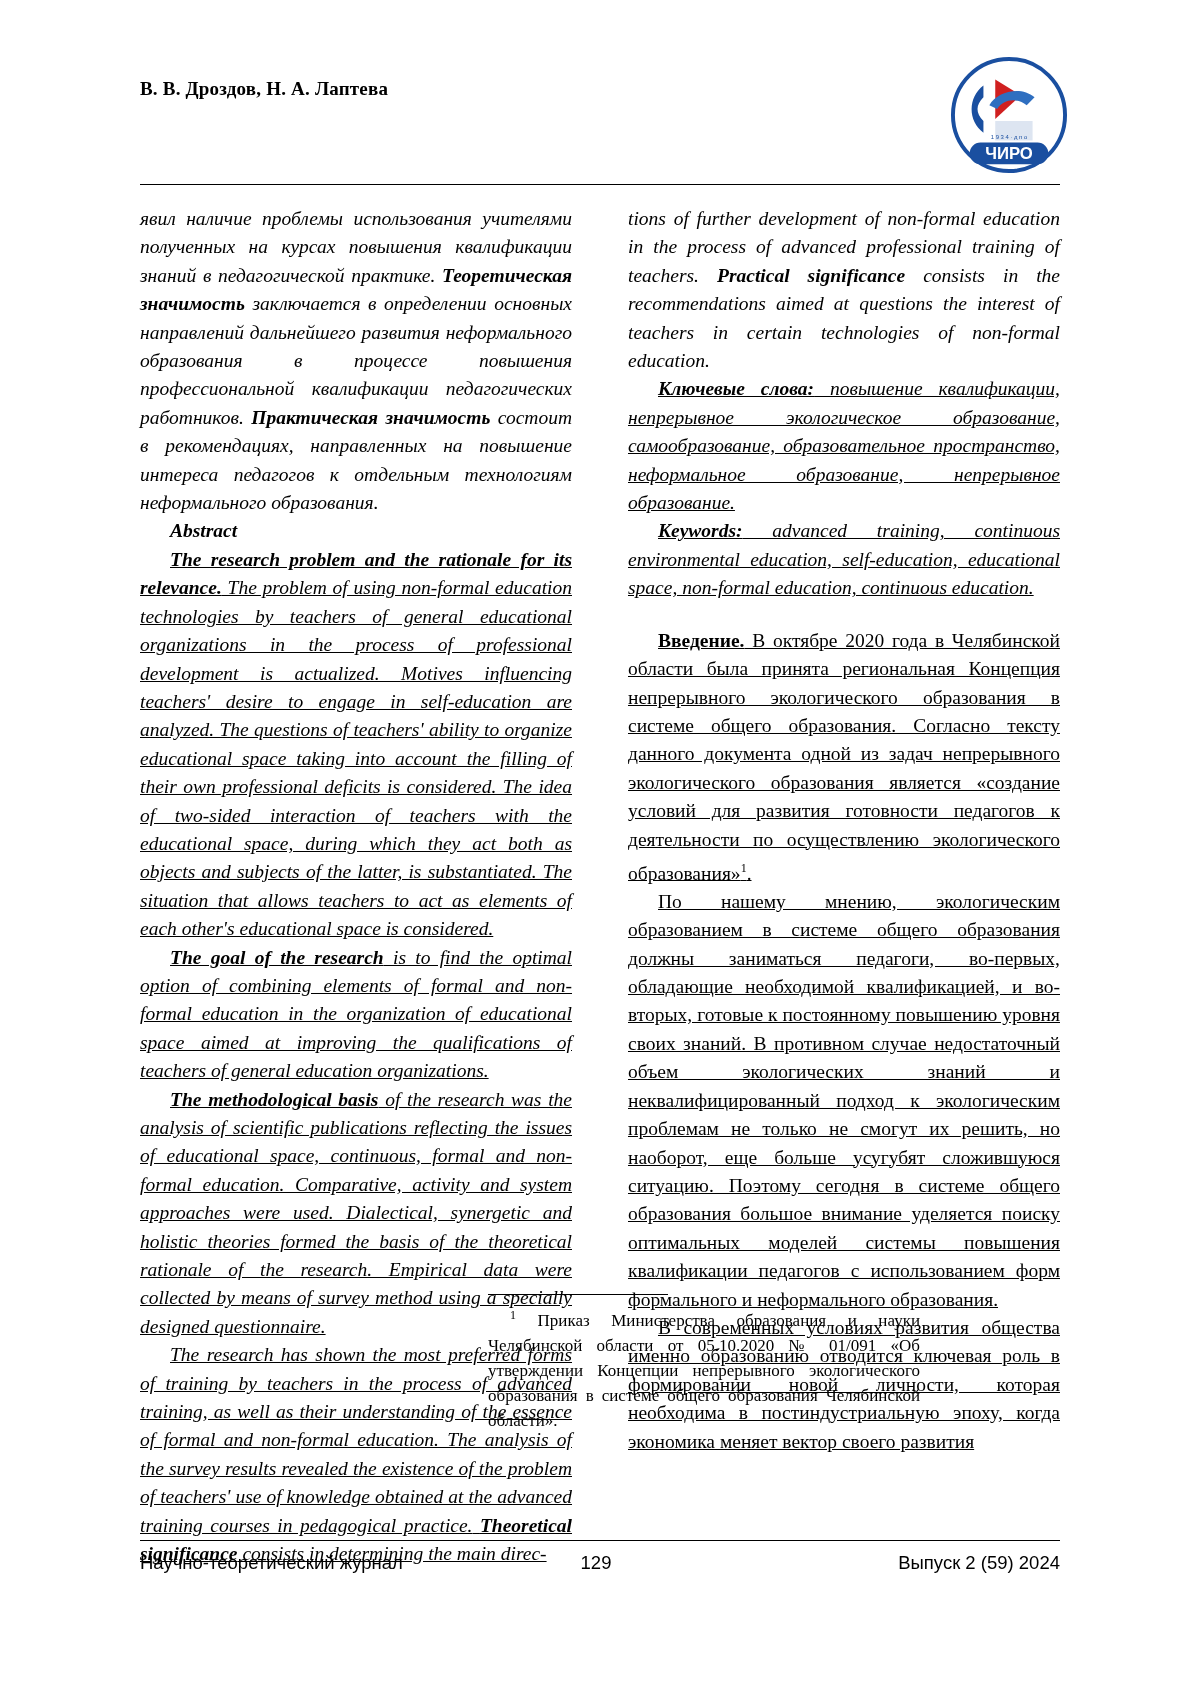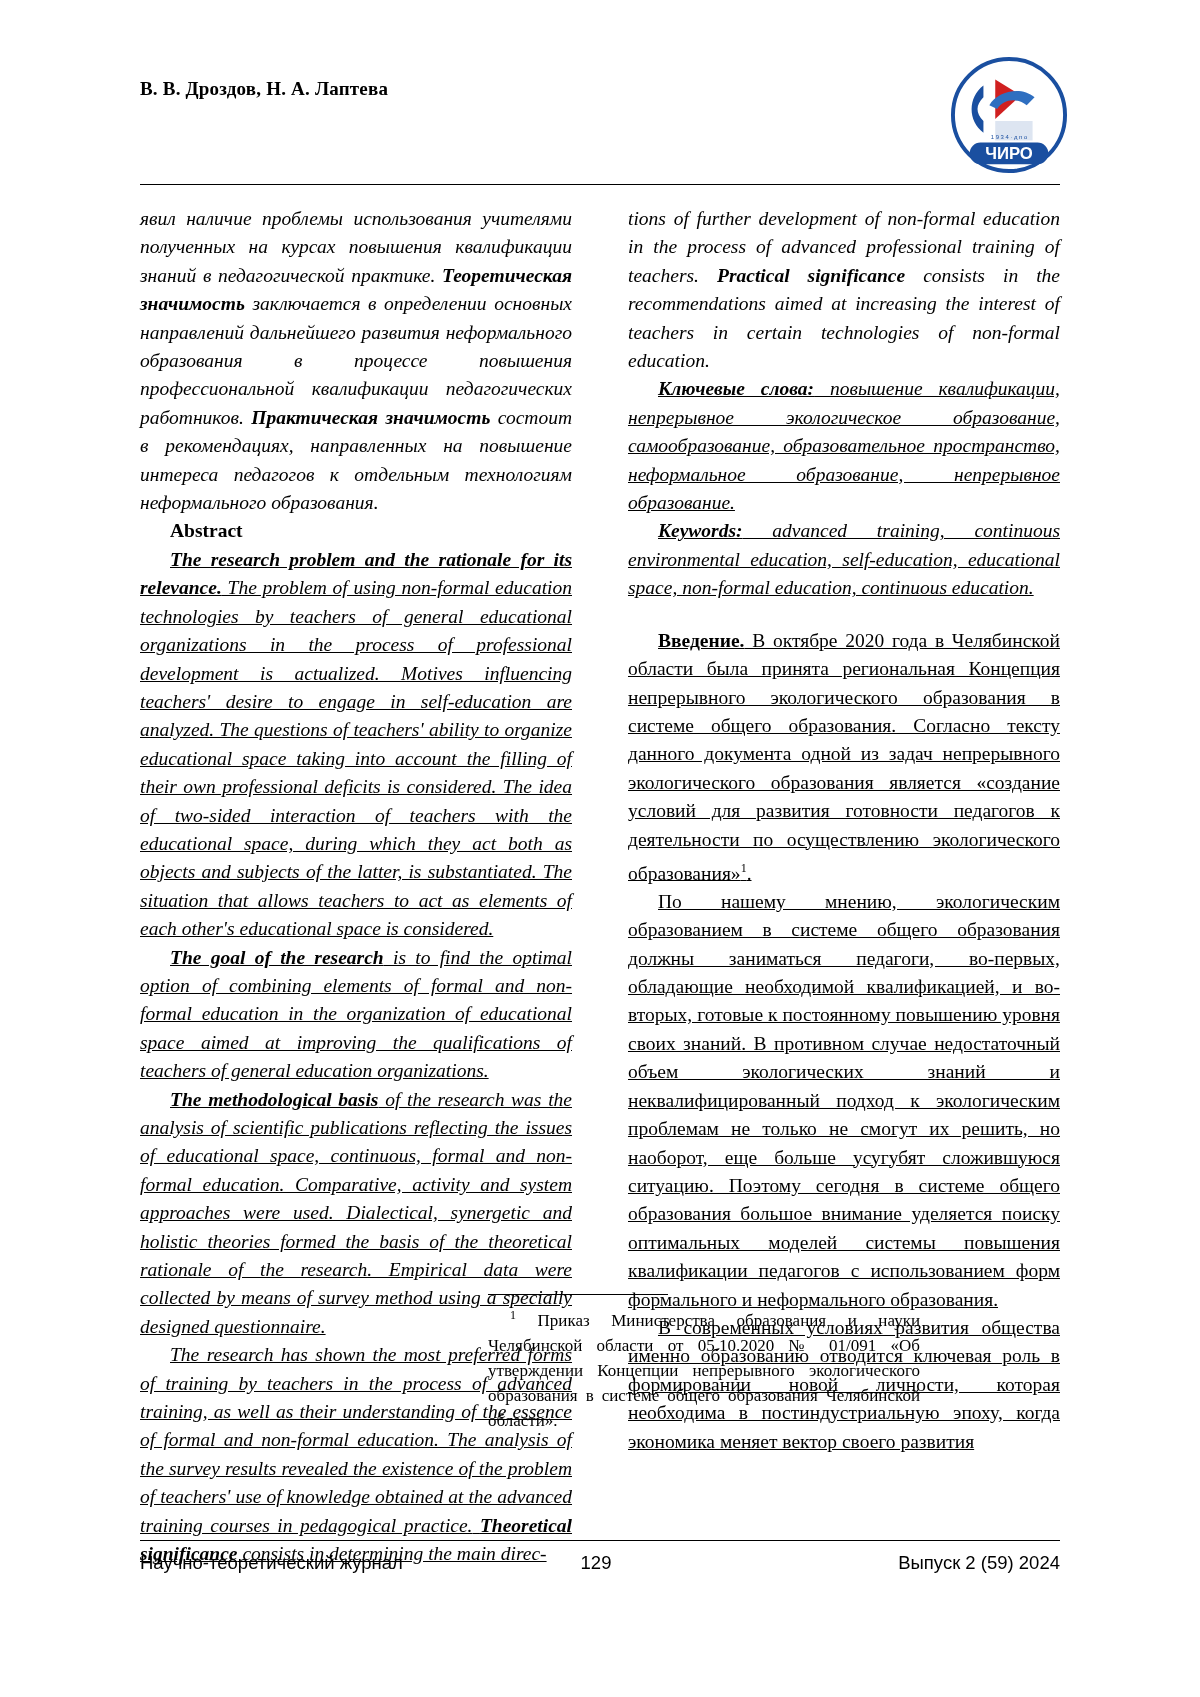--- a/index.html
+++ b/index.html
@@ -87,20 +87,21 @@
   p.ind { text-indent: 30px; text-decoration: underline; }
   p.noind { text-indent: 0; }
   .it { font-style: italic; }
   .bi { font-style: italic; font-weight: bold; }
   .b { font-weight: bold; }
   .heading-ab {
     text-indent: 30px;
     font-weight: bold;
     font-size: 19.5px;
     line-height: 28.4px;
+    font-style: italic;
   }
 
   
   .footnote-rule {
     position: absolute;
     left: 488px;
     top: 1294px;
     width: 180px;
     height: 1px;
     background: #000;
@@ -174,21 +175,21 @@
       <p class="ind it"><span class="bi">The research problem and the rationale for its relevance.</span><span> The problem of using non-formal education technologies by teachers of general educational organizations in the process of professional development is actualized. Motives influencing teachers' desire to engage in self-education are analyzed. The questions of teachers' ability to organize educational space taking into account the filling of their own professional deficits is considered. The idea of two-sided interaction of teachers with the educational space, during which they act both as objects and subjects of the latter, is substantiated. The situation that allows teachers to act as elements of each other's educational space is considered.</span></p>
 
       <p class="ind it"><span class="bi">The goal of the research</span><span> is to find the optimal option of combining elements of formal and non-formal education in the organization of educational space aimed at improving the qualifications of teachers of general education organizations.</span></p>
 
       <p class="ind it"><span class="bi">The methodological basis</span><span> of the research was the analysis of scientific publications reflecting the issues of educational space, continuous, formal and non-formal education. Comparative, activity and system approaches were used. Dialectical, synergetic and holistic theories formed the basis of the theoretical rationale of the research. Empirical data were collected by means of survey method using a specially designed questionnaire.</span></p>
 
       <p class="ind it"><span>The research has shown the most preferred forms of training by teachers in the process of advanced training, as well as their understanding of the essence of formal and non-formal education. The analysis of the survey results revealed the existence of the problem of teachers' use of knowledge obtained at the advanced training courses in pedagogical practice.</span> <span class="bi">Theoretical significance</span><span> consists in determining the main direc-</span></p>
     </div>
 
     <div class="col col-right">
-      <p class="noind it"><span>tions of further development of non-formal education in the process of advanced professional training of teachers.</span> <span class="bi">Practical significance</span><span> consists in the recommendations aimed at increasing the interest of teachers in certain technologies of non-formal education.</span></p>
+      <p class="noind it"><span>tions of further development of non-formal education in the process of advanced professional training of teachers.</span> <span class="bi">Practical significance</span><span> consists in the recommendations aimed at questions the interest of teachers in certain technologies of non-formal education.</span></p>
 
       <p class="ind it"><span class="bi">Ключевые слова:</span><span> повышение квалификации, непрерывное экологическое образование, самообразование, образовательное пространство, неформальное образование, непрерывное образование.</span></p>
 
       <p class="ind it"><span class="bi">Keywords:</span><span> advanced training, continuous environmental education, self-education, educational space, non-formal education, continuous education.</span></p>
 
       <p class="ind" style="margin-top:24px;"><span class="b">Введение.</span><span> В октябре 2020 года в Челябинской области была принята региональная Концепция непрерывного экологического образования в системе общего образования. Согласно тексту данного документа одной из задач непрерывного экологического образования является «создание условий для развития готовности педагогов к деятельности по осуществлению экологического образования»</span><sup style="font-size:12px;">1</sup><span>.</span></p>
 
       <p class="ind">По нашему мнению, экологическим образованием в системе общего образования должны заниматься педагоги, во-первых, обладающие необходимой квалификацией, и во-вторых, готовые к постоянному повышению уровня своих знаний. В противном случае недостаточный объем экологических знаний и неквалифицированный подход к экологическим проблемам не только не смогут их решить, но наоборот, еще больше усугубят сложившуюся ситуацию. Поэтому сегодня в системе общего образования большое внимание уделяется поиску оптимальных моделей системы повышения квалификации педагогов с использованием форм формального и неформального образования.</p>
 
       <p class="ind">В современных условиях развития общества именно образованию отводится ключевая роль в формировании новой личности, которая необходима в постиндустриальную эпоху, когда экономика меняет вектор своего развития</p>

